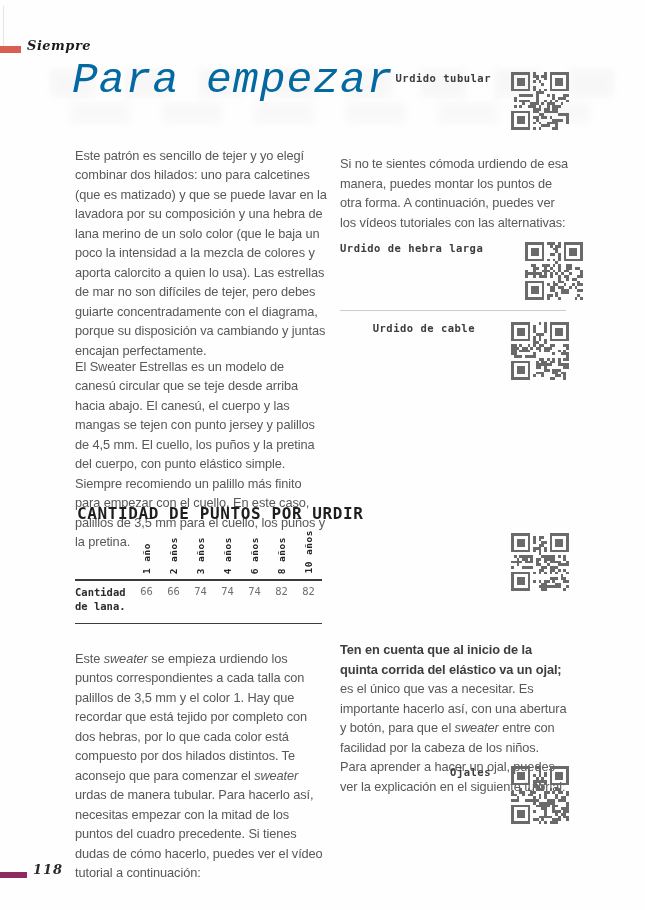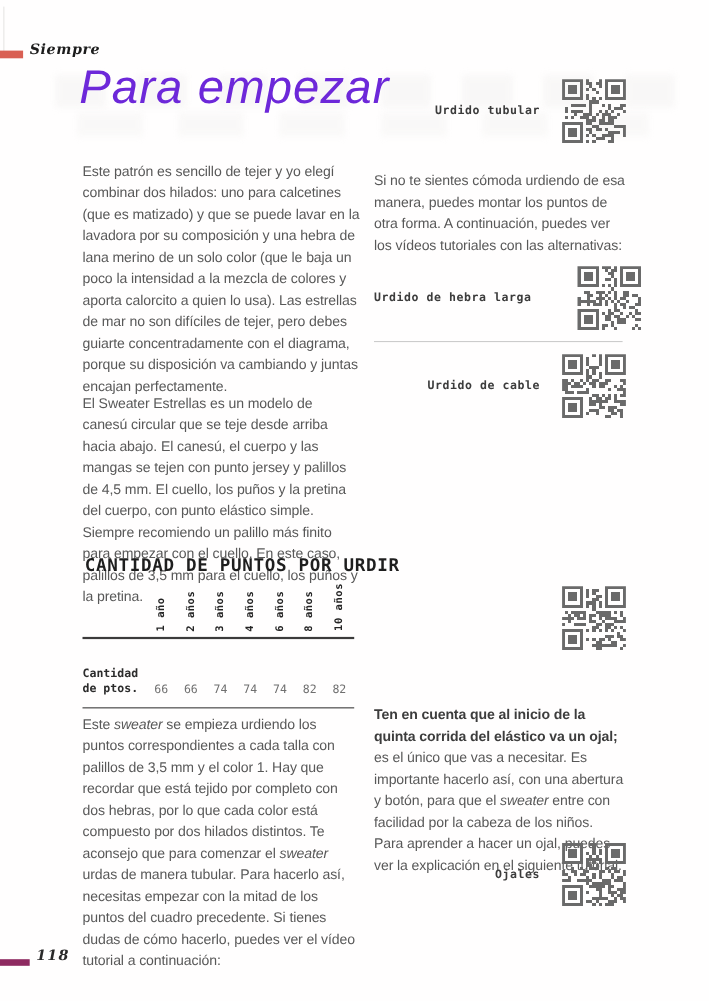--- a/index.html
+++ b/index.html
@@ -10,48 +10,48 @@
   .ghost.g1{left:50px;top:68px;width:575px;height:30px;
     background:repeating-linear-gradient(90deg,#f3f2f1 0 46px,transparent 46px 74px);}
   .ghost.g2{left:70px;top:102px;width:540px;height:22px;
     background:repeating-linear-gradient(90deg,#f5f4f3 0 60px,transparent 60px 92px);}
   .edge-line{position:absolute;left:3px;top:6px;width:1px;height:42px;background:#e7e5e4;}
 
   .series-bar{position:absolute;left:0;top:46px;width:21px;height:7px;background:#d95f53;}
   .series-label{position:absolute;left:27px;top:38px;font-family:"DejaVu Serif",serif;
     font-style:italic;font-weight:bold;font-size:13px;color:#1c1c1c;letter-spacing:.5px;}
 
-  .page-title{position:absolute;left:72px;top:56px;font-family:Liberation Sans, sans-serif;
-    font-style:italic;font-size:43px;color:#6d28d9;letter-spacing:1px;white-space:nowrap;}
+  .page-title{position:absolute;left:72px;top:56px;font-family:Liberation Mono, monospace;
+    font-style:italic;font-size:43px;color:#0369a1;letter-spacing:1px;white-space:nowrap;}
 
   .para{position:absolute;font-size:12.8px;line-height:19.5px;letter-spacing:-.1px;color:#585858;}
   .para .em{font-style:italic;text-align:right;}
   .para .b{font-weight:bold;color:#3d3d3d;}
   .col-l{left:75px;width:252px;}
   .col-r{left:340px;width:229px;margin-top:14px;}
 
   
   .t-title{position:absolute;left:77px;top:504px;font-family:"DejaVu Sans Mono",monospace;
     font-weight:bold;font-size:16px;letter-spacing:.6px;color:#1e1e1e;white-space:nowrap;}
   .t-block{position:absolute;left:75px;top:528px;width:247px;}
   .t-head{display:flex;margin-left:58px;height:46px;align-items:flex-end;}
   .t-size-cell{flex:1;display:flex;justify-content:center;}
   .t-size-cell span{writing-mode:vertical-rl;transform:rotate(180deg);
     font-family:"DejaVu Sans Mono",monospace;font-weight:bold;font-size:9.5px;
     color:#242424;white-space:nowrap;letter-spacing:.5px;}
   .t-rule-top{border-top:2px solid #3b3b3b;margin-top:5px;}
   .t-rule-bot{border-top:1.5px solid #3b3b3b;}
-  .t-row{display:flex;align-items:flex-end;padding:24px 0 10px;}
+  .t-row{display:flex;align-items:flex-start;padding:4px 0 10px;}
   .t-label{width:58px;font-family:"DejaVu Sans Mono",monospace;font-weight:bold;
     font-size:10.5px;line-height:1.35;color:#2c2c2c;}
   .t-val{flex:1;text-align:center;font-family:"DejaVu Sans Mono",monospace;
     font-size:10.5px;color:#6f6f6f;}
 
   
-  .qr-row{position:absolute;left:340px;width:229px;display:flex;align-items:center;}
+  .qr-row{position:absolute;left:340px;width:229px;display:flex;align-items:flex-start;}
   .qr-label{flex:1;text-align:right;padding-right:20px;
     font-family:"DejaVu Sans Mono",monospace;font-weight:bold;font-size:10.5px;
     letter-spacing:.5px;color:#3c3c3c;white-space:nowrap;}
   .qr-box{width:58px;height:58px;flex:0 0 58px;}
   .divider{position:absolute;left:340px;top:310px;width:226px;height:1px;background:#cccccc;}
 
   .page-num-bar{position:absolute;left:0;top:872px;width:27px;height:6px;background:#8e2a60;}
   .page-num{position:absolute;left:33px;top:862px;font-family:"DejaVu Serif",serif;
     font-style:italic;font-weight:bold;font-size:13px;color:#2a2a2a;letter-spacing:1px;}
 </style>
@@ -94,21 +94,21 @@
           <span>8 años</span>
         </div>
       <div class="t-size-cell">
           <span>10 años</span>
         </div>
     </div>
     <div class="t-rule-top"></div>
     <div class="t-row">
       <div class="t-label">
         <div>Cantidad</div>
-        <div>de ptos.</div>
+        <div>de lana.</div>
       </div>
       <div class="t-val">66</div>
       <div class="t-val">66</div>
       <div class="t-val">74</div>
       <div class="t-val">74</div>
       <div class="t-val">74</div>
       <div class="t-val">82</div>
       <div class="t-val">82</div>
     </div>
     <div class="t-rule-bot"></div>
@@ -542,21 +542,21 @@
           <rect x="6" y="20" width="1" height="1"></rect>
           <rect x="8" y="20" width="1" height="1"></rect>
           <rect x="12" y="20" width="1" height="1"></rect>
           <rect x="18" y="20" width="1" height="1"></rect>
           <rect x="20" y="20" width="1" height="1"></rect>
         </svg></div>
   </div>
 
   <div class="divider"></div>
 
-  <div class="qr-row" style="top:322px;">
+  <div class="qr-row" style="top:322px;gap:16px;">
     <div class="qr-label">Urdido de cable</div>
     <div class="qr-box"><svg viewBox="0 0 21 21" width="100%" height="100%" shape-rendering="crispEdges" fill="#6a6a6a">
           <rect x="0" y="0" width="1" height="1"></rect>
           <rect x="1" y="0" width="1" height="1"></rect>
           <rect x="2" y="0" width="1" height="1"></rect>
           <rect x="3" y="0" width="1" height="1"></rect>
           <rect x="4" y="0" width="1" height="1"></rect>
           <rect x="5" y="0" width="1" height="1"></rect>
           <rect x="6" y="0" width="1" height="1"></rect>
           <rect x="10" y="0" width="1" height="1"></rect>

